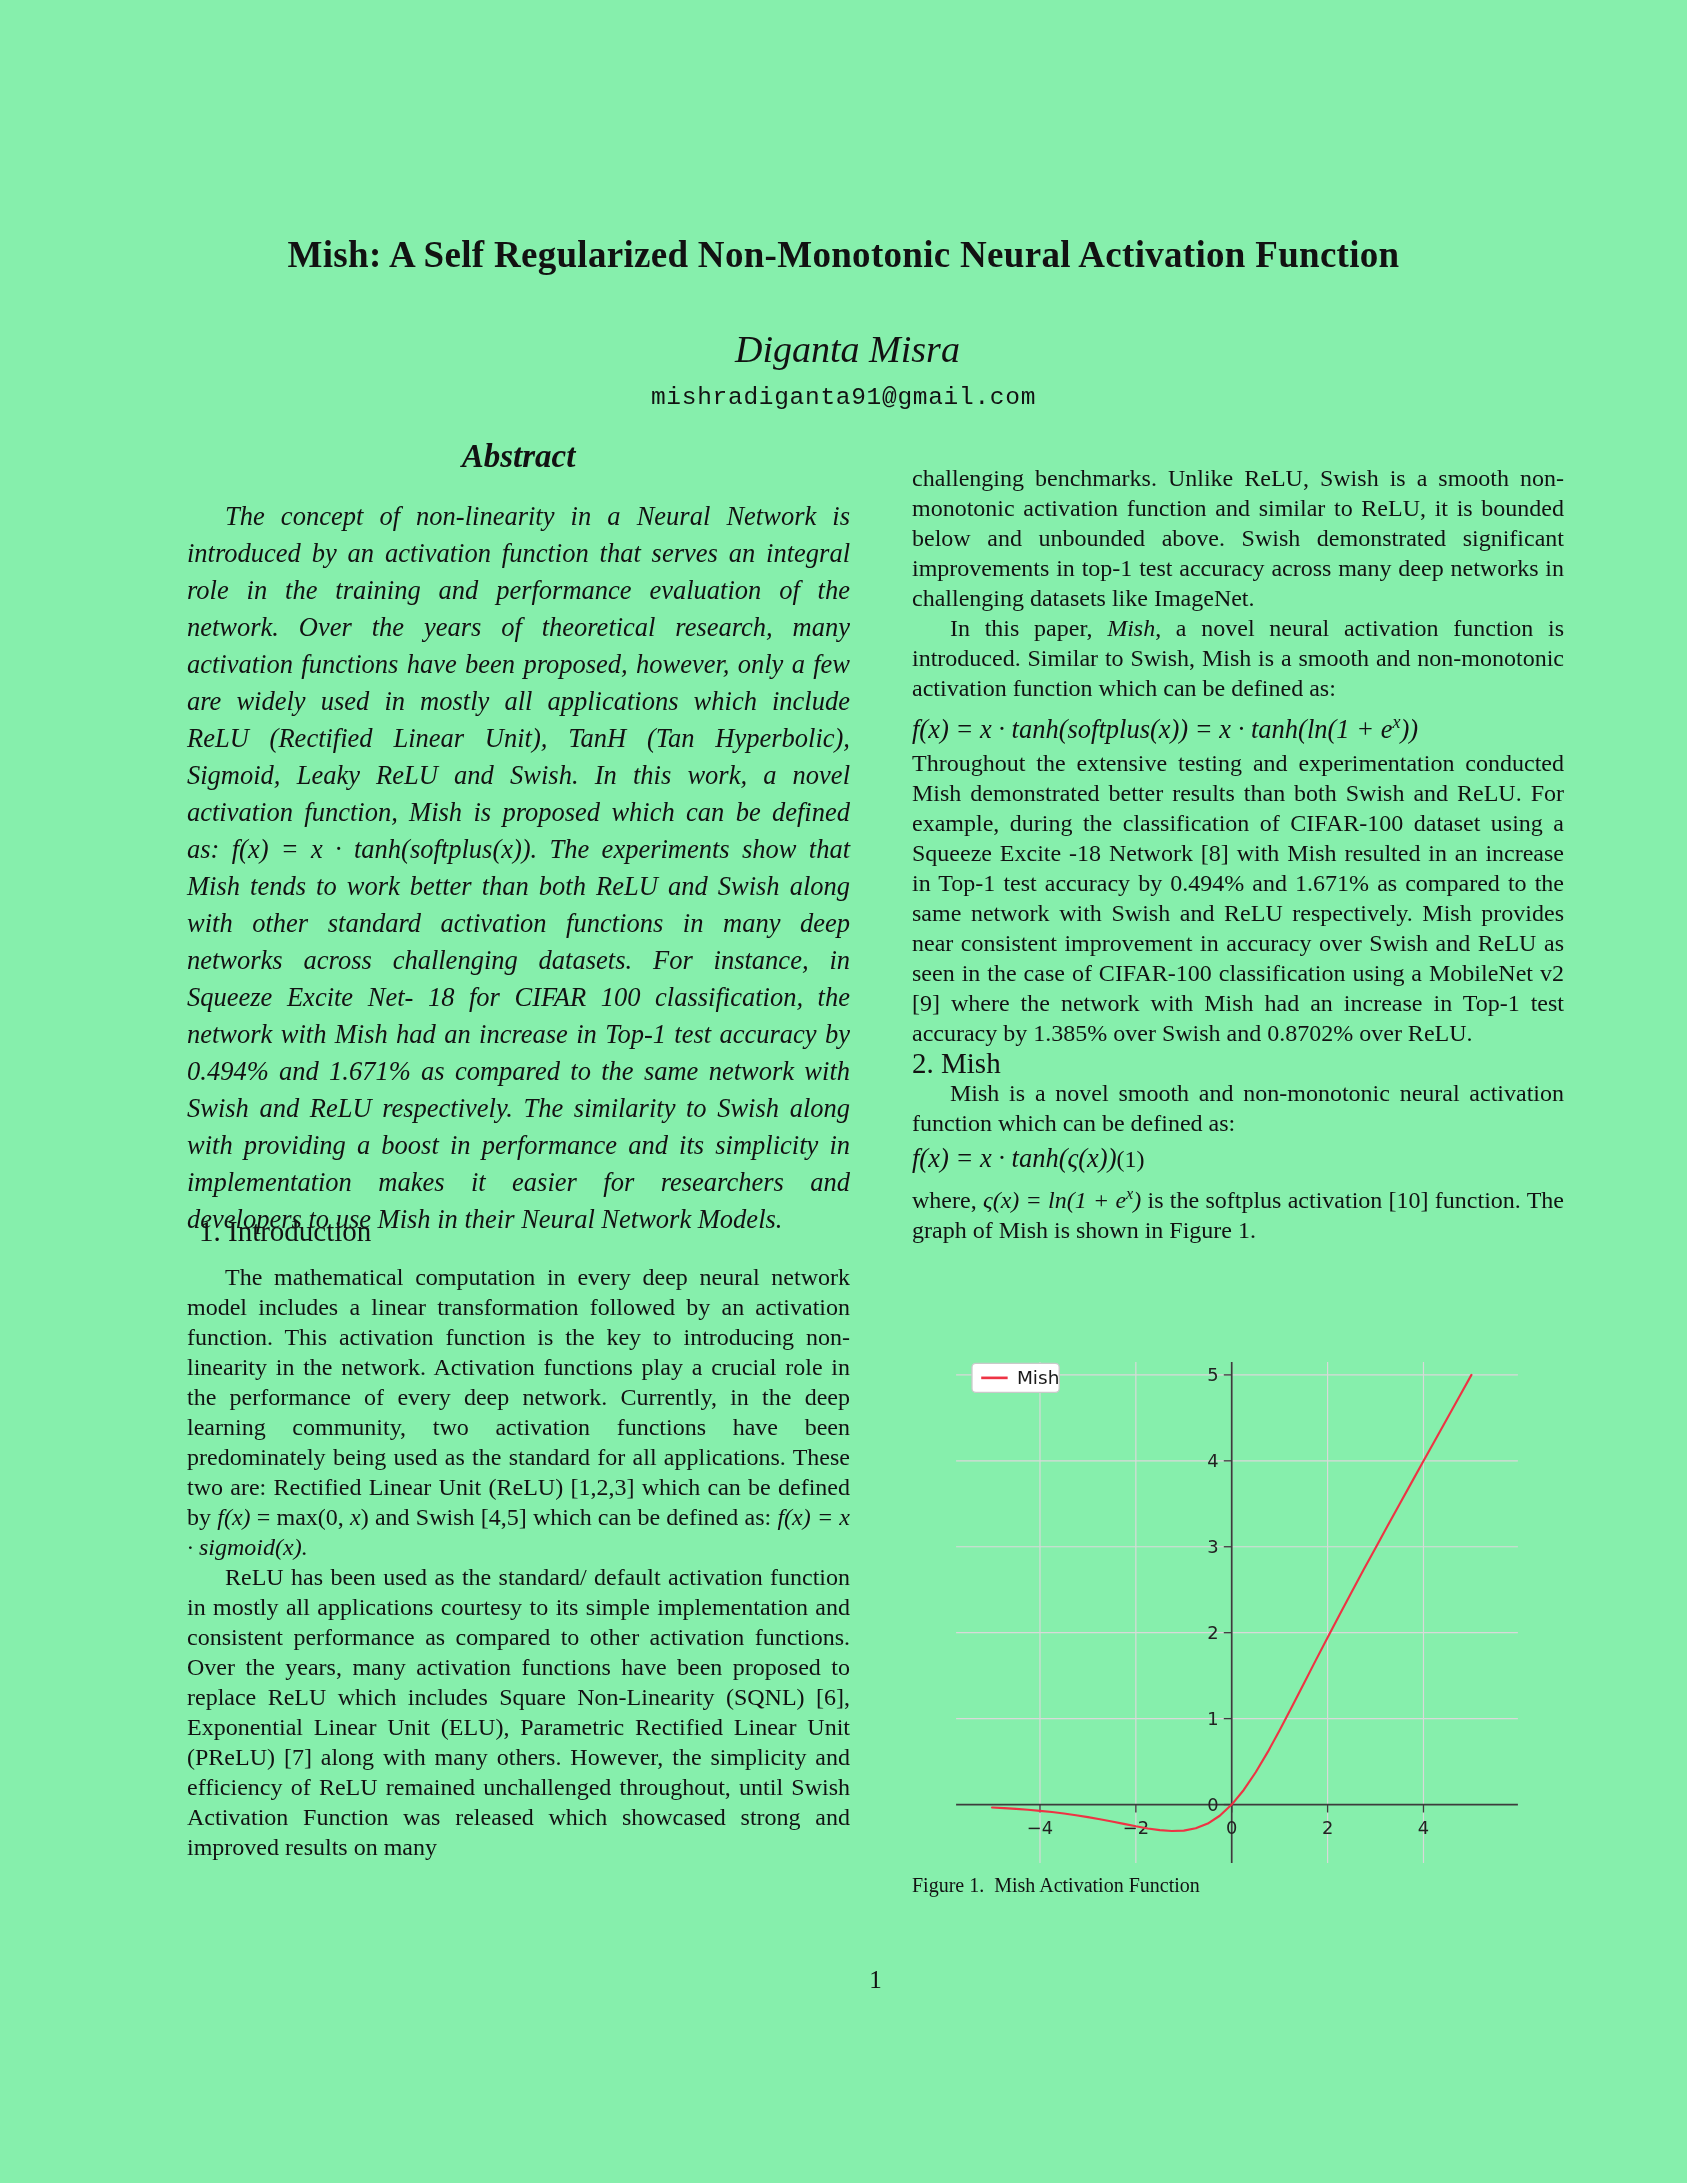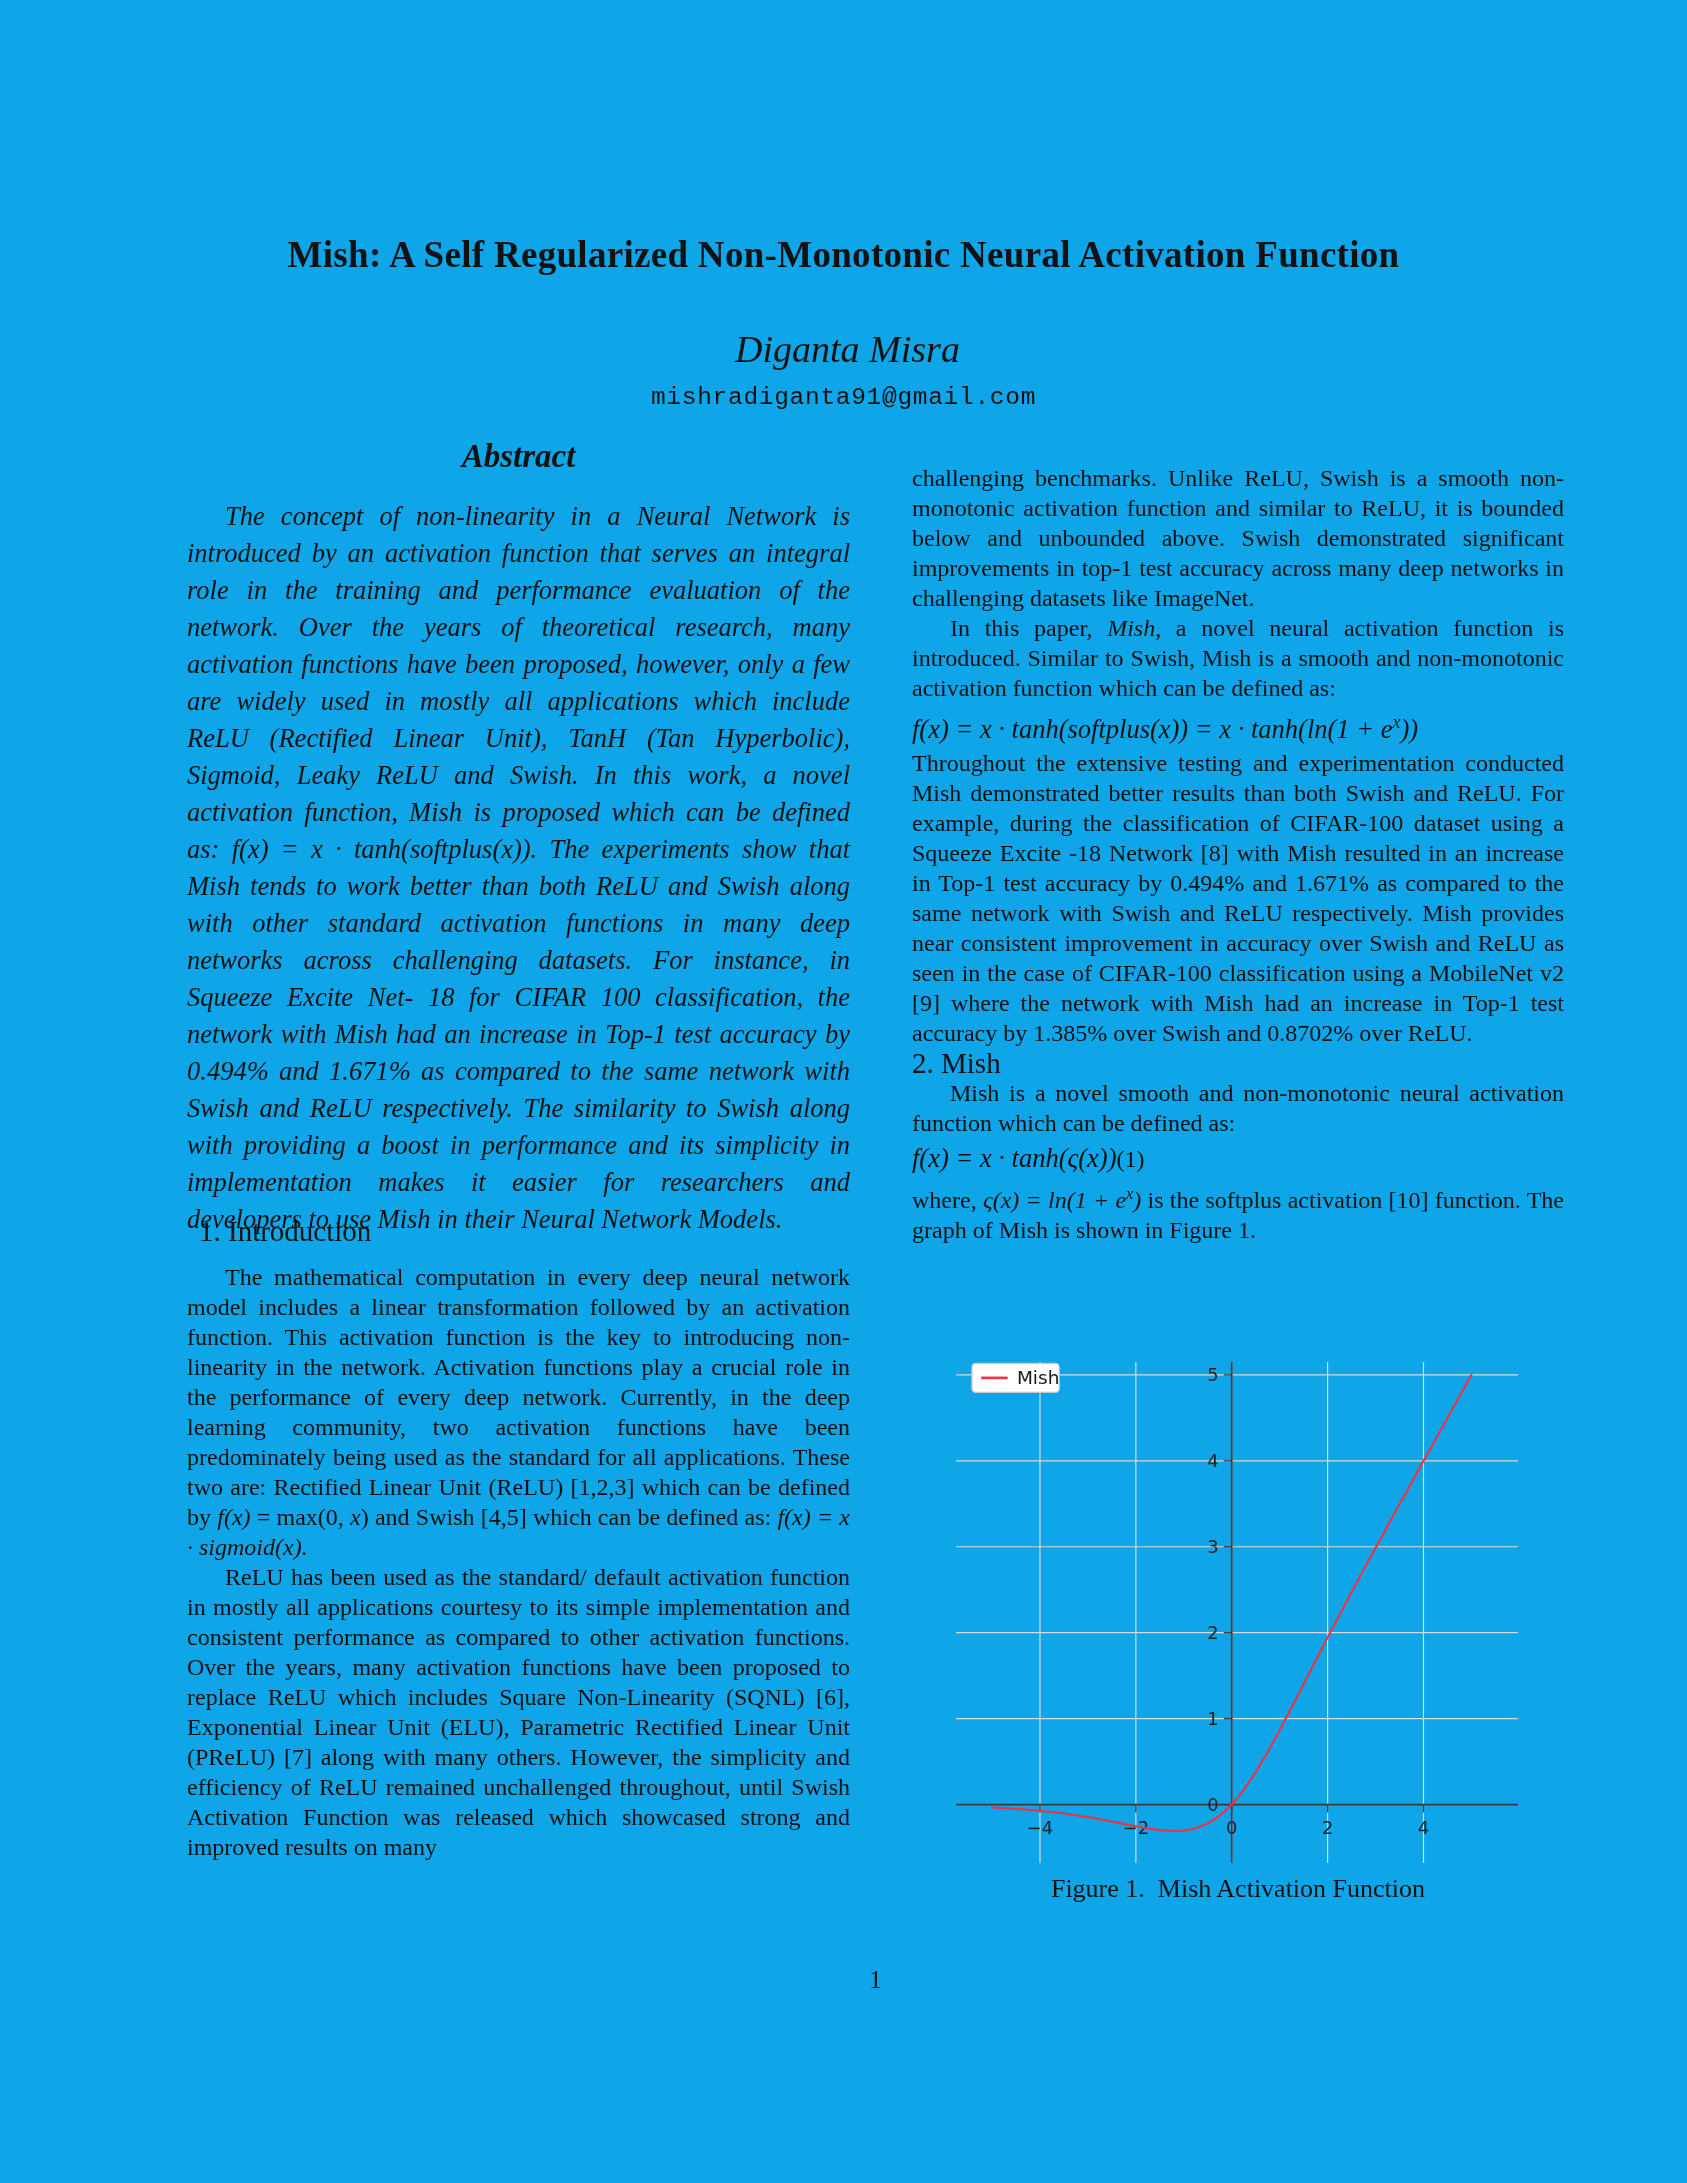--- a/index.html
+++ b/index.html
@@ -1,16 +1,16 @@
 <!DOCTYPE html>
 <html style="font-size:10.6px"><head>
 <meta charset="utf-8">
 <style>
   html,body{margin:0;padding:0;background:#ffffff;}
-  .page{position:relative;width:1687px;height:2183px;background:#0ea5e9;
+  .page{position:relative;width:1687px;height:2183px;background:#86efac;
         font-family:"Liberation Serif",serif;color:#121212;overflow:hidden;}
   .center{text-align:center;}
   .title{position:absolute;left:0;right:0;top:233px;font-size:37px;font-weight:bold;letter-spacing:0.3px;}
   .author{position:absolute;left:8px;right:0;top:327px;font-size:38px;font-style:italic;}
   .email{position:absolute;left:0;right:0;top:384px;font-size:24.5px;
          font-family:"Liberation Mono","DejaVu Sans Mono",monospace;letter-spacing:0.7px;}
   .col-left{position:absolute;left:187px;width:663px;}
   .col-right{position:absolute;left:912px;width:652px;}
   .abs-head{top:438px;font-size:33px;font-weight:bold;text-align:center;font-style:italic;}
   .abs-body{top:498px;font-size:26.5px;line-height:37px;font-style:italic;
@@ -24,22 +24,22 @@
   .cont{text-indent:0;}
   .rc{top:463px;}
   .eqline{font-size:26.5px;line-height:38px;margin:1.3px 0;}
   .h2-mish{font-size:29px;margin:26.5px 0 22.5px 0;font-weight:normal;text-indent:0;text-align:left;}
   .eqrow{display:flex;justify-content:flex-start;align-items:baseline;font-size:26.5px;line-height:40px;}
   .eqnum{font-size:24px;font-style:normal;}
   .sg-r{font-style:normal;}
   .sg-i{font-style:italic;}
   sup.sg-sup{font-style:italic;font-size:68%;}
   .figure{position:absolute;left:956px;top:1362px;width:562px;height:501px;}
-  .fig-caption{position:absolute;left:912px;width:652px;top:1874px;text-align:center;
-               font-size:26px;white-space:pre-wrap;}
+  .fig-caption{position:absolute;left:912px;width:652px;top:1874px;
+               font-size:20px;white-space:pre-wrap;}
   .page-num{position:absolute;left:187px;width:1377px;top:1966px;text-align:center;font-size:25px;}
 </style>
 </head>
 <body>
 
 <div class="page">
 
   <div class="title center">Mish: A Self Regularized Non-Monotonic Neural Activation Function</div>
   <div class="author center">Diganta Misra</div>
   <div class="email center">mishradiganta91@gmail.com</div>

